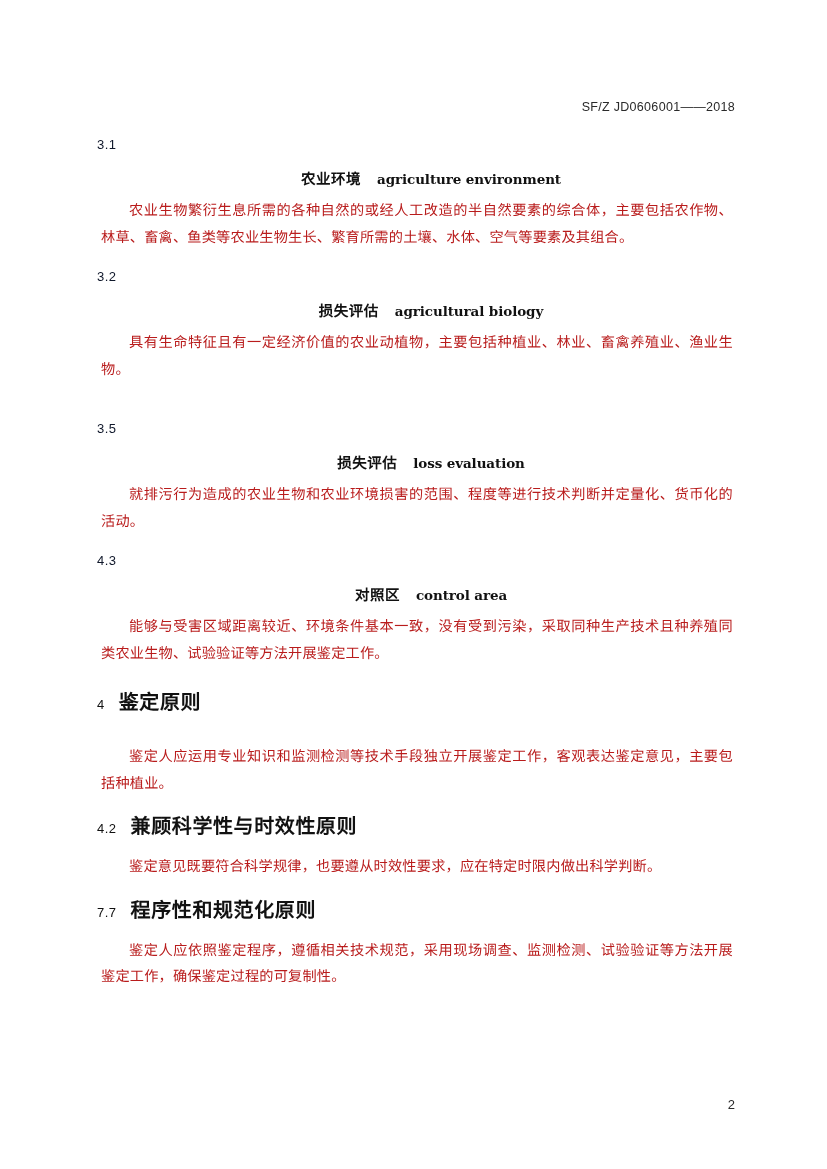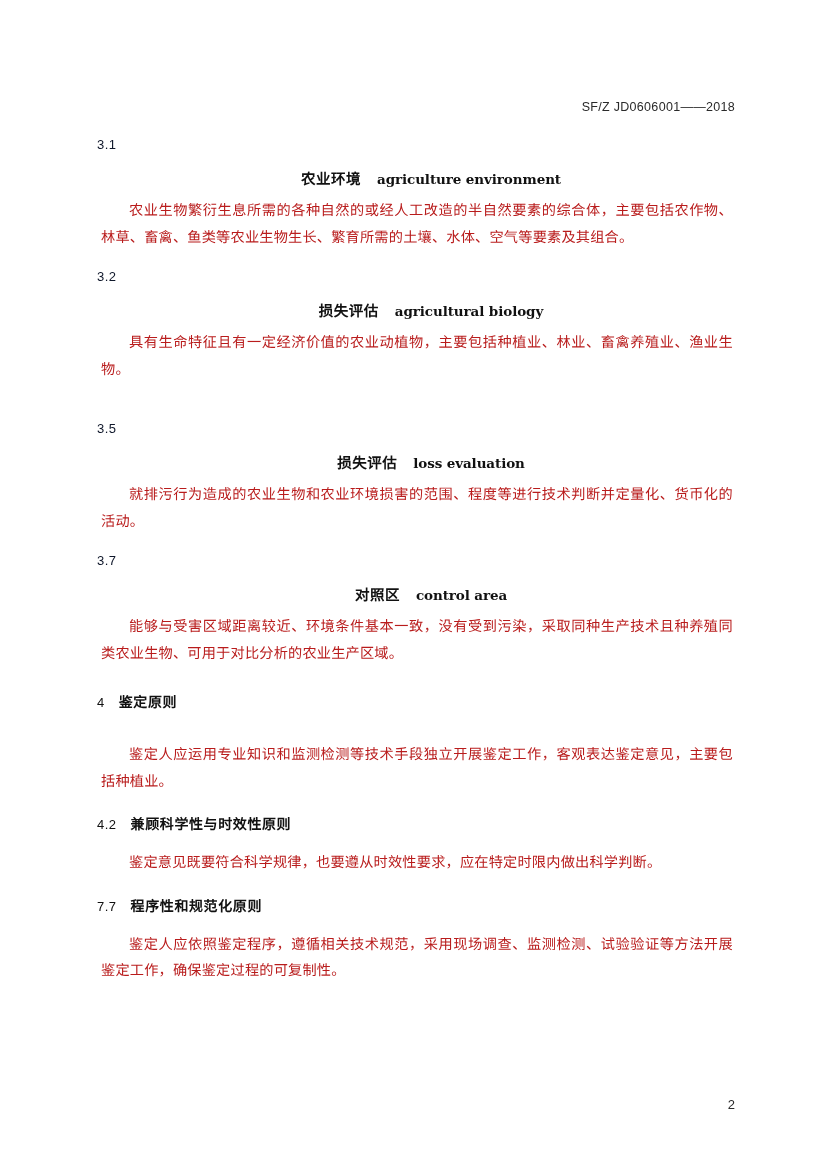--- a/index.html
+++ b/index.html
@@ -103,21 +103,21 @@
   }
   .section-head .sec-num {
     font-family: "Liberation Sans", "DejaVu Sans", sans-serif;
     font-weight: normal;
     font-size: 13px;
     letter-spacing: 0.5px;
   }
   .section-head .sec-title {
     font-family: "DejaVu Sans", sans-serif;
     font-weight: bold;
-    font-size: 14px;
+    font-size: 20px;
     margin-left: 14px;
     letter-spacing: 0.6px;
   }
   .sp-6   { height: 6px; }
   .sp-8   { height: 8px; }
   .sp-10  { height: 10px; }
   .sp-12  { height: 12px; }
   .sp-14  { height: 14px; }
   .sp-18  { height: 18px; }
 
@@ -177,26 +177,26 @@
       <div class="sp-8"></div>
       <p class="term-line">
         <span class="term-cn">损失评估</span><span class="term-en">loss evaluation</span>
       </p>
       <p class="body-para">就排污行为造成的农业生物和农业环境损害的范围、程度等进行技术判断并定量化、货币化的活动。</p>
     </div>
 
     <div class="sp-10"></div>
 
     <div>
-      <p class="clause-num">3.7</p>
+      <p class="clause-num">4.3</p>
       <div class="sp-8"></div>
       <p class="term-line">
         <span class="term-cn">对照区</span><span class="term-en">control area</span>
       </p>
-      <p class="body-para">能够与受害区域距离较近、环境条件基本一致，没有受到污染，采取同种生产技术且种养殖同类农业生物、可用于对比分析的农业生产区域。</p>
+      <p class="body-para">能够与受害区域距离较近、环境条件基本一致，没有受到污染，采取同种生产技术且种养殖同类农业生物、试验验证等方法开展鉴定工作。</p>
     </div>
 
     <div class="sp-18"></div>
 
     <p class="section-head">
       <span class="sec-num">4</span><span class="sec-title">鉴定原则</span>
     </p>
 
     <div class="sp-14"></div>
 

